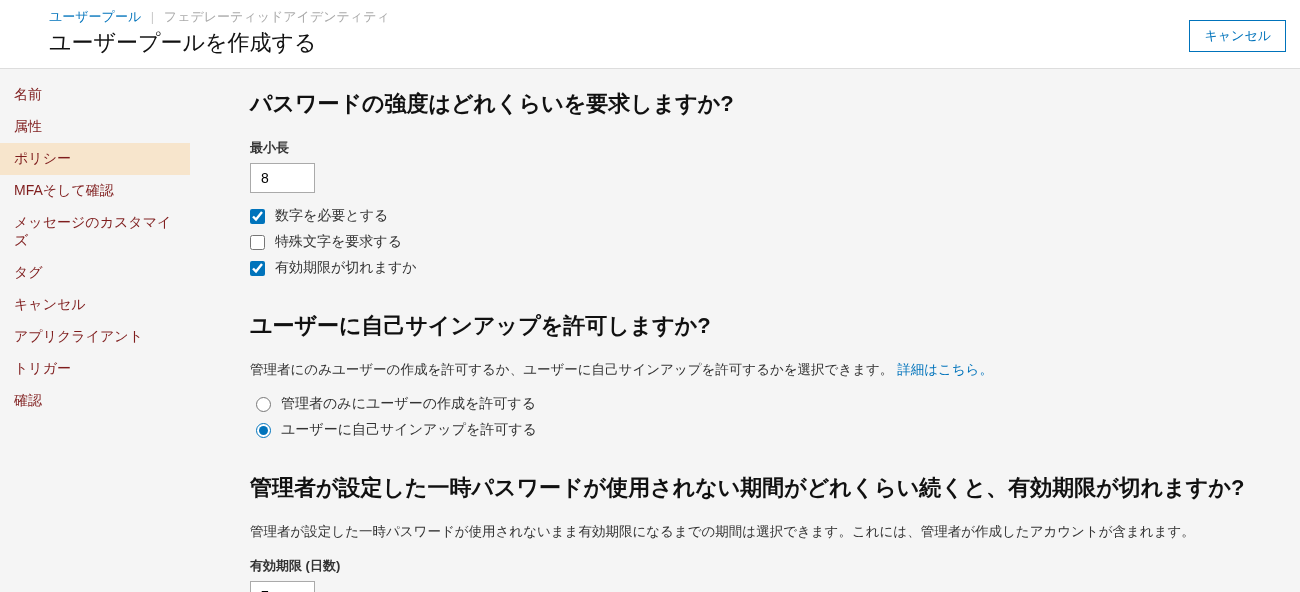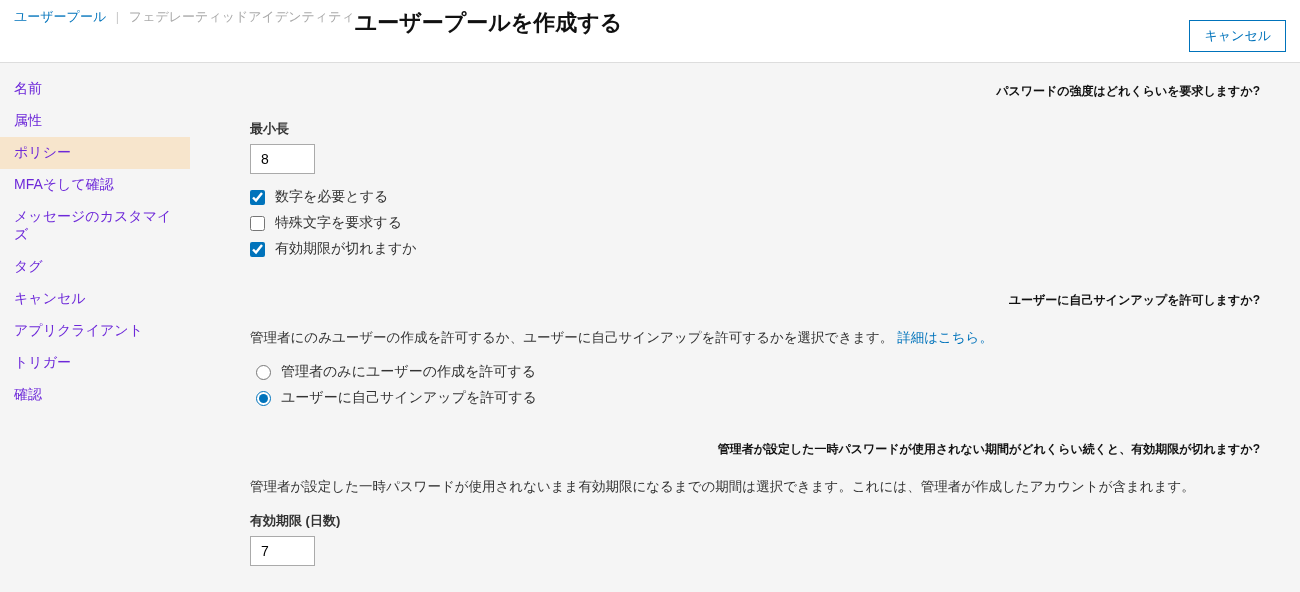--- a/index.html
+++ b/index.html
@@ -16,40 +16,41 @@
     .header {
       background: #fff;
       border-bottom: 1px solid #ddd;
       padding: 8px 14px 10px 14px;
       display: flex;
       justify-content: space-between;
       align-items: flex-start;
     }
     .header-left {
       display: flex;
-      flex-direction: row;
+      flex-direction: column;
+      margin-left: 35px;
     }
     .breadcrumb {
       font-size: 13px;
       margin-bottom: 2px;
     }
     .breadcrumb-link {
       color: #0073bb;
       cursor: pointer;
     }
     .breadcrumb-sep {
       color: #ccc;
       margin: 0 6px;
     }
     .breadcrumb-current {
       color: #aaa;
     }
     .page-title {
       font-size: 22px;
-      font-weight: bold;
+      font-weight: normal;
       color: #111;
     }
     .cancel-btn {
       border: 1px solid #0073bb;
       color: #0073bb;
       background: #fff;
       padding: 6px 14px;
       font-size: 13px;
       cursor: pointer;
       margin-top: 12px;
@@ -58,34 +59,34 @@
       display: flex;
     }
     .sidebar {
       width: 190px;
       padding: 10px 0;
       flex-shrink: 0;
     }
     .sidebar-item {
       padding: 7px 14px;
       font-size: 14px;
-      color: #6d28d9;
+      color: #7f1d1d;
       cursor: pointer;
     }
     .sidebar-item.active {
       background: #f7e5cc;
     }
     .main {
       flex: 1;
       padding: 20px 40px 30px 60px;
     }
     .section-title {
-      font-size: 12px;
+      font-size: 22px;
       font-weight: bold;
-      text-align: right;
+      text-align: left;
       margin-bottom: 20px;
       color: #111;
     }
     .section-desc {
       text-align: left;
       font-size: 13.5px;
       color: #333;
       margin-bottom: 16px;
     }
     .section-desc a {

